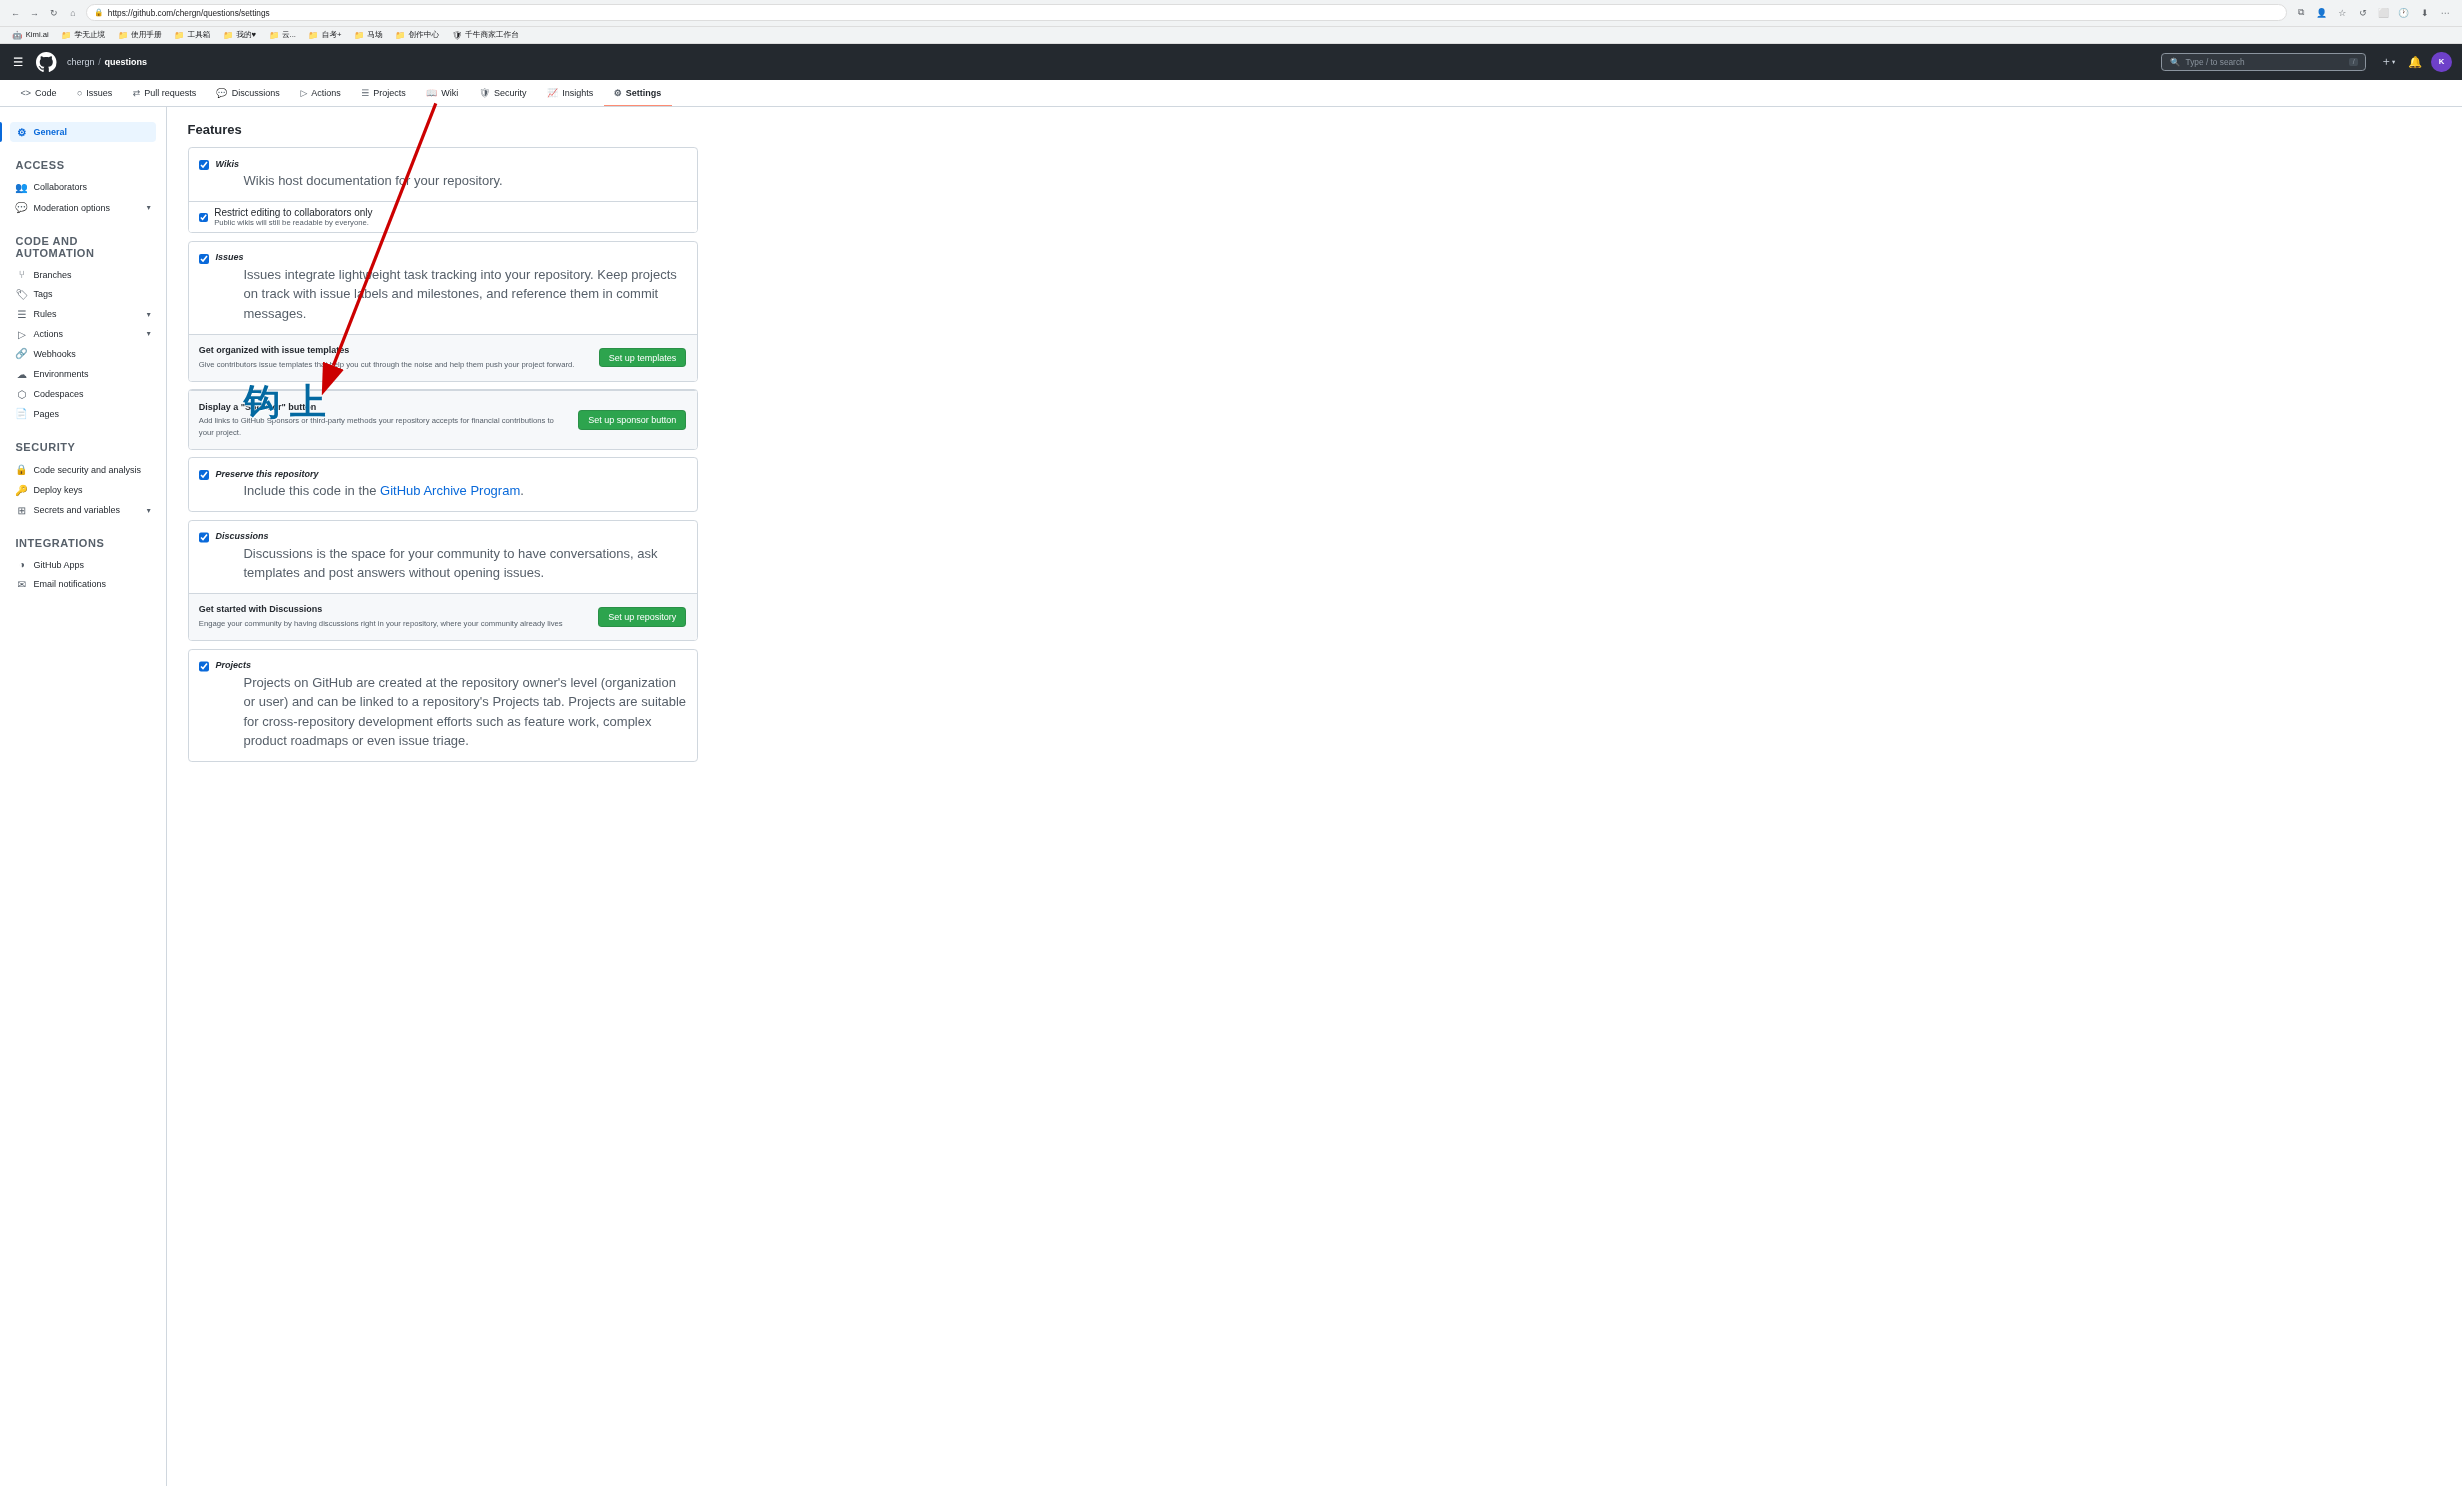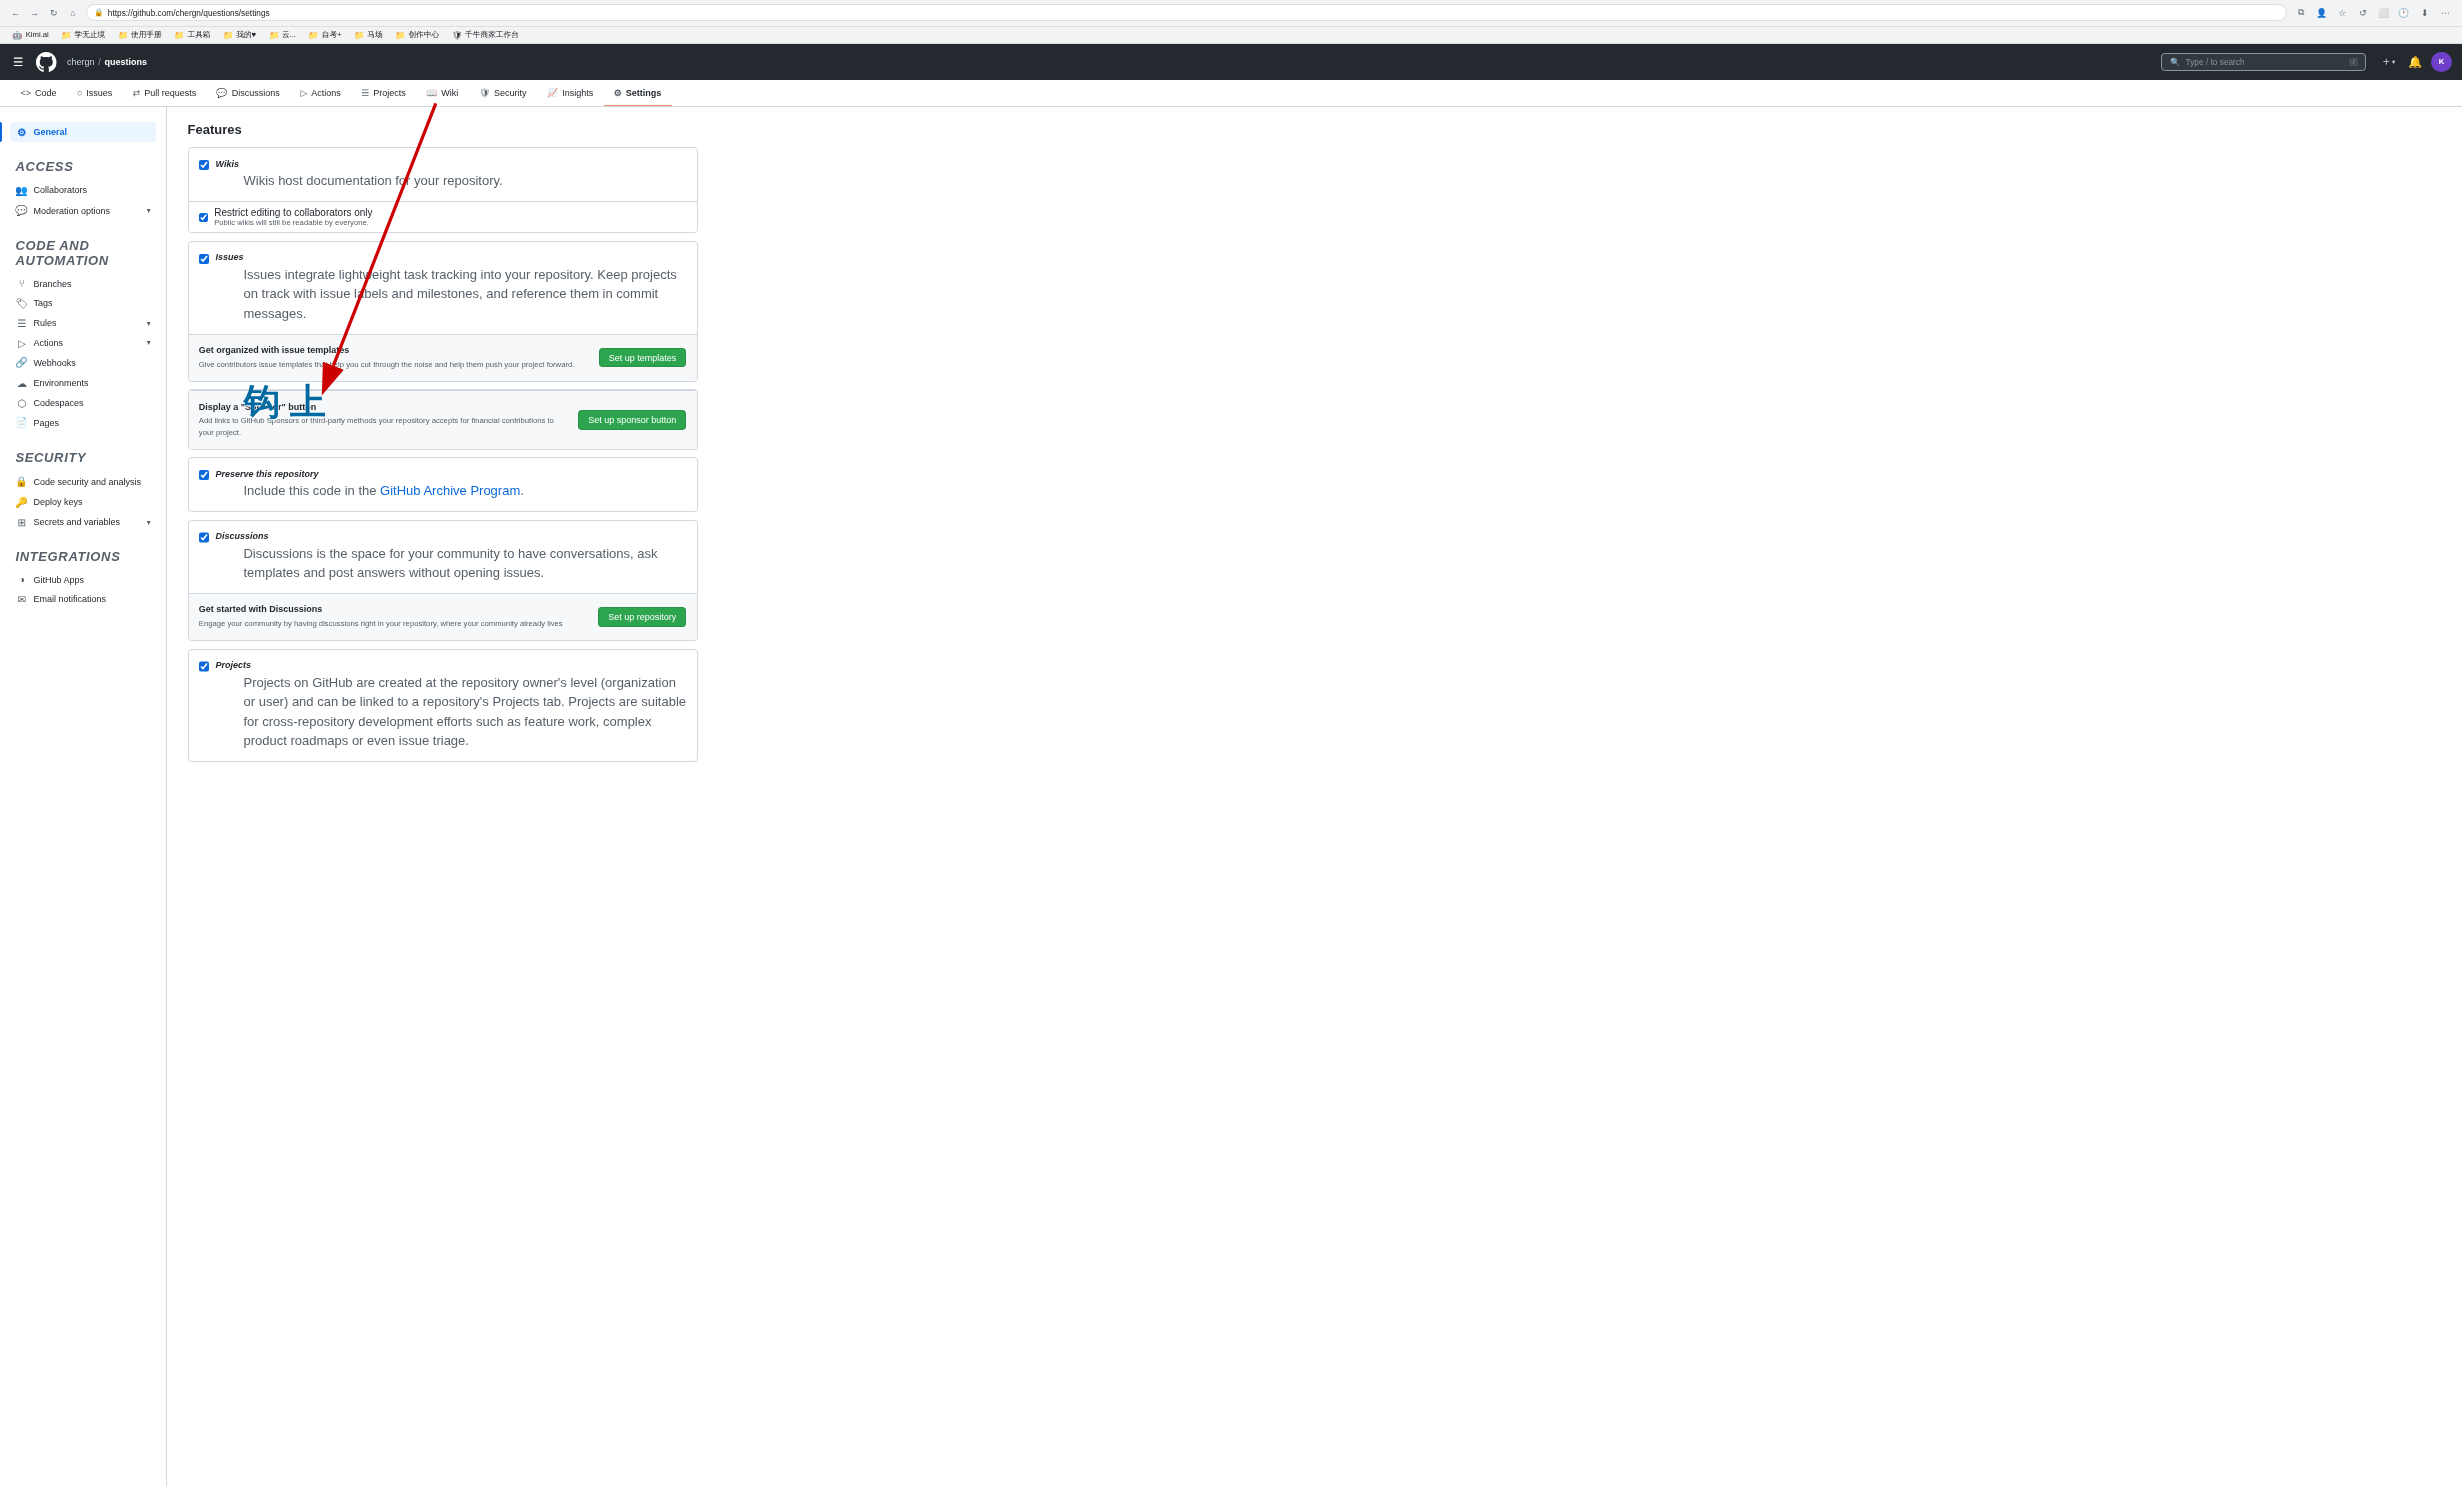--- a/index.html
+++ b/index.html
@@ -39,21 +39,21 @@
     .repo-nav-item { display: flex; align-items: center; gap: 3.8px; padding: 7.7px 10.3px; font-size: 9px; color: #24292f; text-decoration: none; cursor: pointer; border-bottom: 1.3px solid transparent; margin-bottom: -0.6px; white-space: nowrap; }
     .repo-nav-item.active { font-weight: 600; border-bottom: 1.3px solid #fd8c73; }
     .repo-nav-item .nav-icon { font-size: 9px; color: #57606a; }
 
     
     .page-layout { display: flex; min-height: calc(100vh - 103px); }
 
     
     .sidebar { width: 167px; min-width: 141px; padding: 15.4px 10.3px; border-right: 0.6px solid #d0d7de; flex-shrink: 0; }
     .sidebar-section { margin-bottom: 13px; }
-    .sidebar-section-title { font-size: 13px; font-weight: 600; color: #57606a; text-transform: uppercase; padding: 3.8px 5.1px; margin-bottom: 2.6px; letter-spacing: 0.05em; font-style: italic; }
+    .sidebar-section-title { font-size: 11px; font-weight: 600; color: #57606a; text-transform: uppercase; padding: 3.8px 5.1px; margin-bottom: 2.6px; letter-spacing: 0.05em; }
     .sidebar-item { display: flex; align-items: center; gap: 5.1px; padding: 3.8px 5.1px; border-radius: 3.8px; cursor: pointer; color: #24292f; text-decoration: none; font-size: 9px; position: relative; }
     .sidebar-item.active { background: #eaf5ff; font-weight: 600; color: #0969da; }
     .sidebar-item.active::before { content: ''; position: absolute; left: -10.3px; top: 0; bottom: 0; width: 1.9px; background: #0969da; border-radius: 0 1.9px 1.9px 0; }
     .sidebar-item .item-icon { font-size: 10.3px; color: #57606a; width: 13px; text-align: center; flex-shrink: 0; }
     .sidebar-item.active .item-icon { color: #0969da; }
     .sidebar-item .chevron { margin-left: auto; font-size: 7.7px; color: #57606a; }
 
     
     .main-content { flex: 1; padding: 15.4px 20.5px; max-width: 551px; }
 

